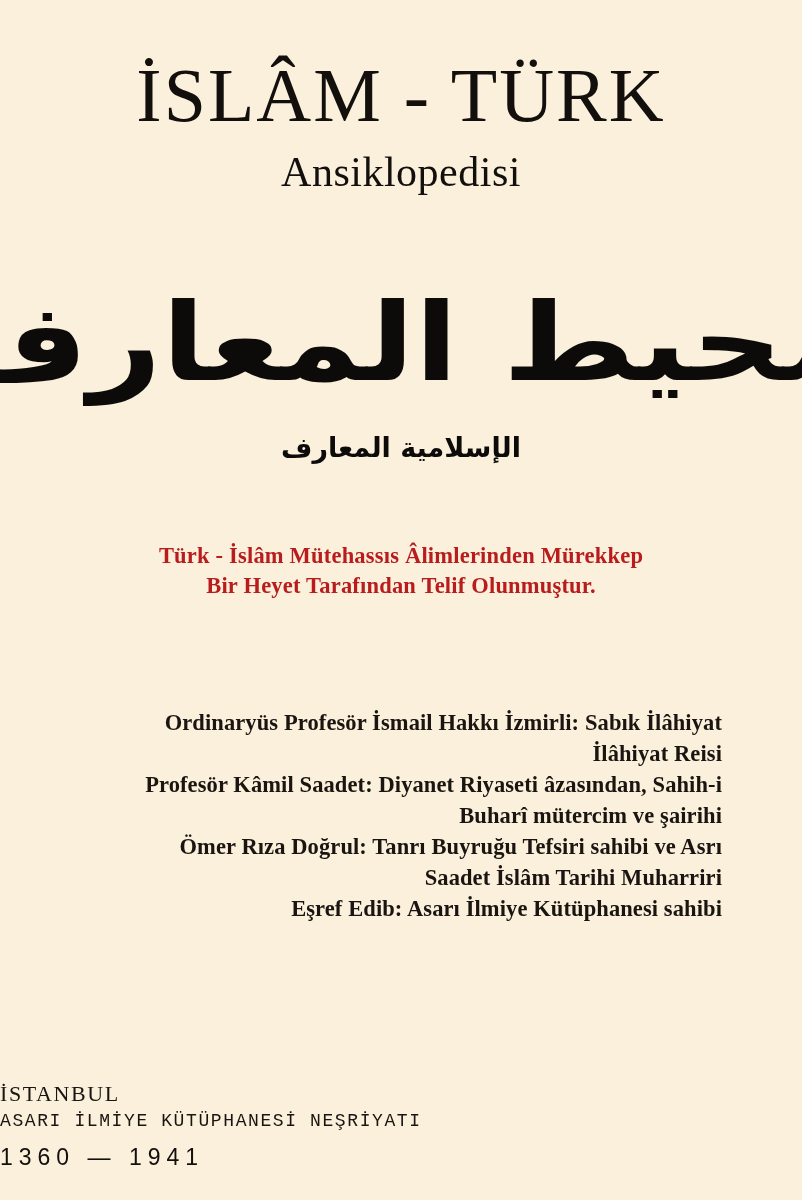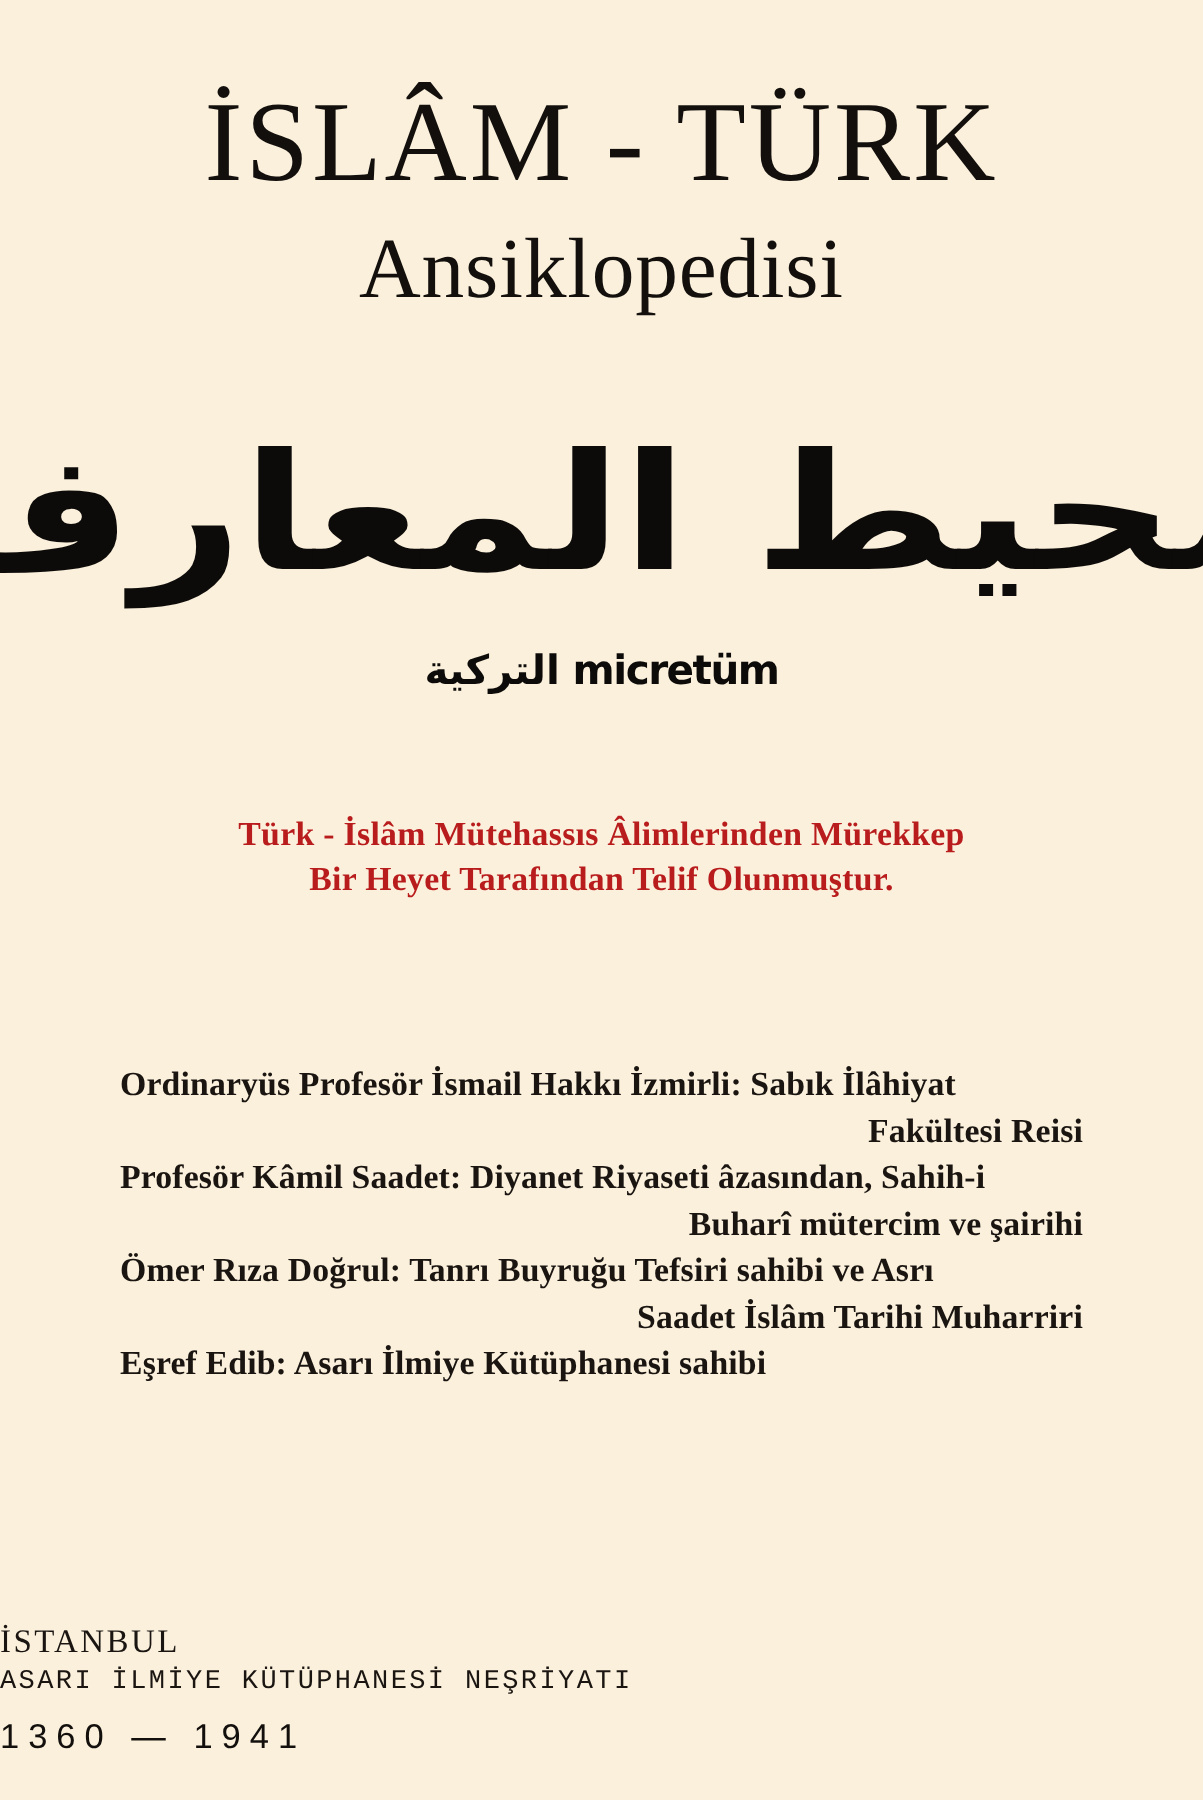--- a/index.html
+++ b/index.html
@@ -31,21 +31,21 @@
     font-family: "Liberation Serif", "DejaVu Serif", serif;
     font-size: 76px;
     line-height: 1.0;
     letter-spacing: 2px;
     font-weight: 400;
     color: #120f0c;
     white-space: nowrap;
   }
   .title-sub {
     font-family: "Liberation Serif", "DejaVu Serif", serif;
-    font-size: 57px;
+    font-size: 42px;
     line-height: 1.0;
     margin-top: 18px;
     letter-spacing: 0.5px;
     font-weight: 400;
     color: #120f0c;
   }
 
   
   .emblem {
     position: absolute;
@@ -106,21 +106,21 @@
   }
   .ed-row {
     font-family: "Liberation Serif", "DejaVu Serif", serif;
     font-size: 22.5px;
     line-height: 31px;
     font-weight: 600;
     letter-spacing: 0.1px;
     color: #1a1511;
     white-space: nowrap;
   }
-  .ed-row.left  { text-align: left; }
+  .ed-row.left  { text-align: right; }
   .ed-row.right { text-align: right; }
 
   
   .imprint {
     position: absolute;
     left: 0;
     right: 0;
     top: 1068px;
     text-align: left;
   }
@@ -156,31 +156,31 @@
 
 <div class="page">
 
   <div class="masthead">
     <div class="title-main">İSLÂM - TÜRK</div>
     <div class="title-sub">Ansiklopedisi</div>
   </div>
 
   <div class="emblem">
     <div class="emblem-main">محيط المعارف</div>
-    <div class="emblem-sub">mütercim التركية</div>
+    <div class="emblem-sub">الإسلامية المعارف</div>
   </div>
 
   <div class="statement">
     <div class="statement-line">Türk - İslâm Mütehassıs Âlimlerinden Mürekkep</div>
     <div class="statement-line">Bir Heyet Tarafından Telif Olunmuştur.</div>
   </div>
 
   <div class="editors">
     <div class="ed-row left">Ordinaryüs Profesör  İsmail Hakkı İzmirli:  Sabık İlâhiyat</div>
-    <div class="ed-row right">Fakültesi Reisi</div>
+    <div class="ed-row right">İlâhiyat Reisi</div>
     <div class="ed-row left">Profesör  Kâmil  Saadet:  Diyanet Riyaseti âzasından, Sahih-i</div>
     <div class="ed-row right">Buharî mütercim ve şairihi</div>
     <div class="ed-row left">Ömer Rıza Doğrul:  Tanrı Buyruğu Tefsiri sahibi  ve Asrı</div>
     <div class="ed-row right">Saadet İslâm Tarihi Muharriri</div>
     <div class="ed-row left">Eşref Edib: Asarı İlmiye Kütüphanesi sahibi</div>
   </div>
 
   <div class="imprint">
     <div class="imprint-city">İSTANBUL</div>
     <div class="imprint-pub">ASARI İLMİYE KÜTÜPHANESİ NEŞRİYATI</div>

